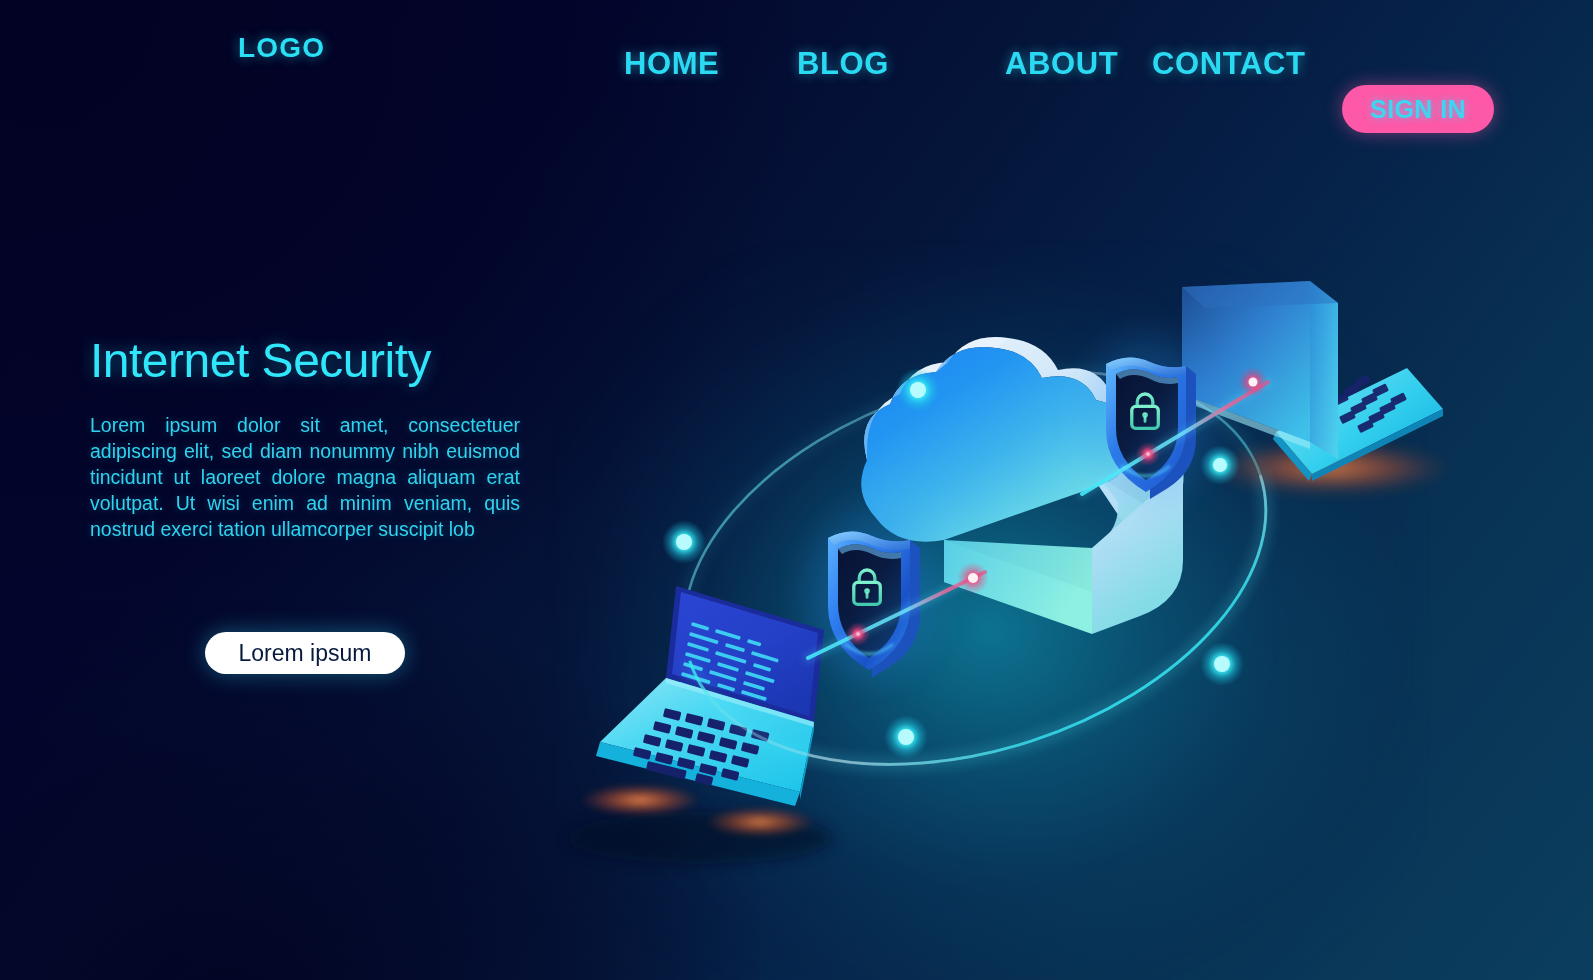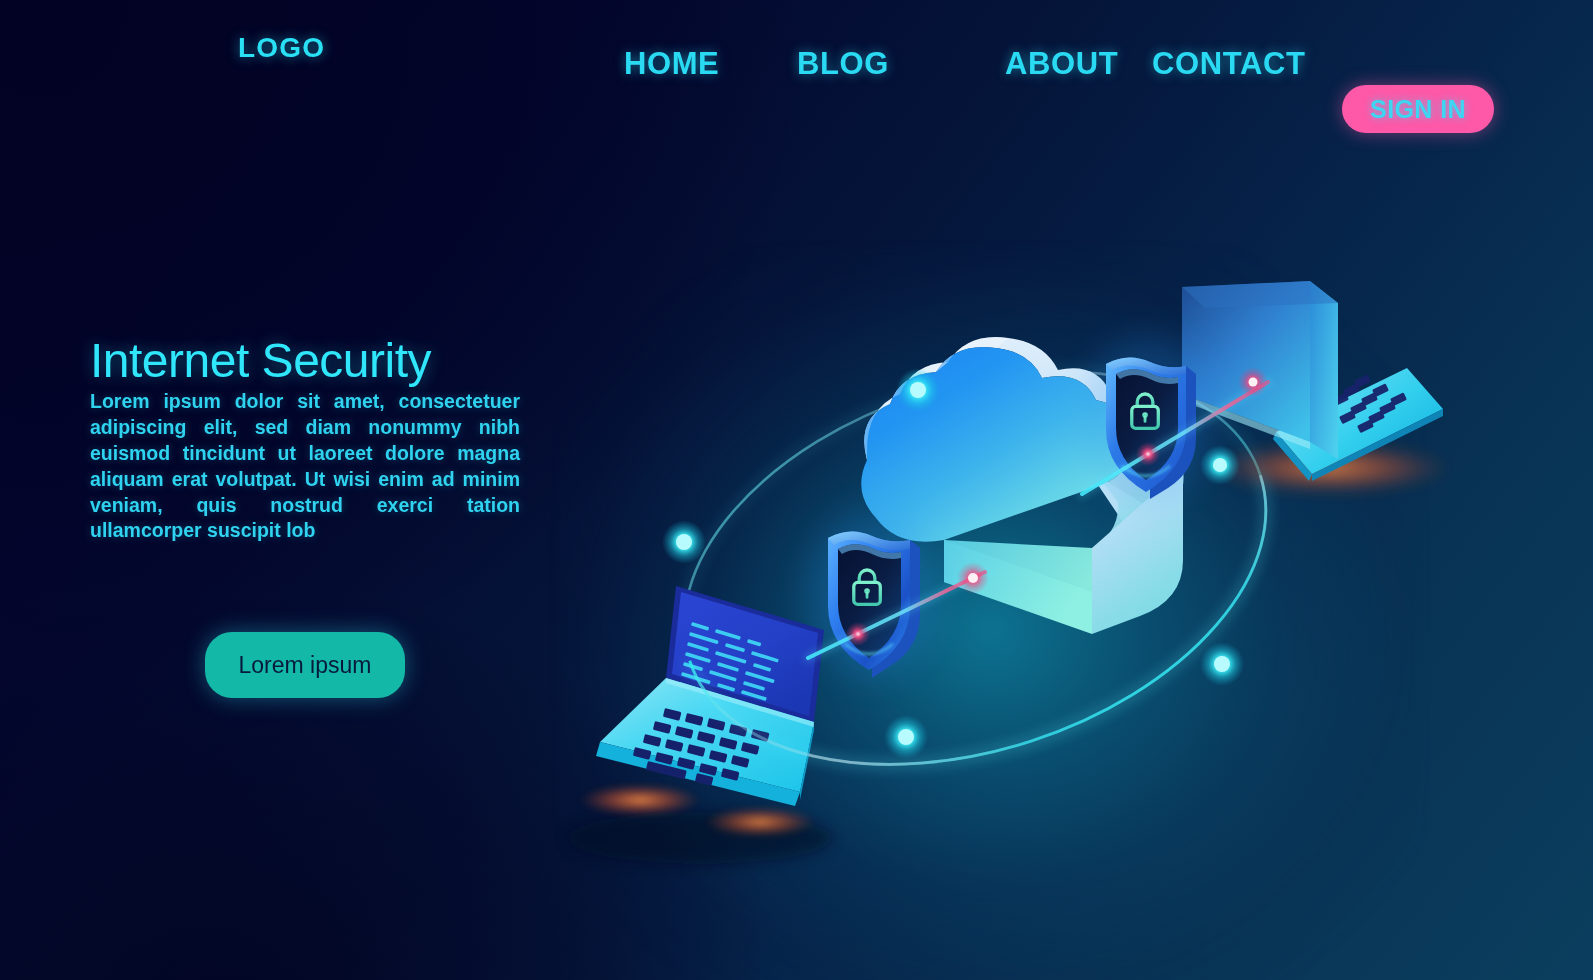--- a/index.html
+++ b/index.html
@@ -89,30 +89,29 @@
 
   
   .hero { position:absolute; left:90px; top:335px; width:430px; z-index:30; }
   .hero h1 {
     font-size:48px; font-weight:400; line-height:1.08;
     color:#2fe6fb; letter-spacing:-0.5px;
     text-shadow:0 0 16px rgba(47,230,251,0.4);
     white-space:nowrap;
   }
   .hero p {
-    margin-top:2px;
+    margin-top:26px;
     font-size:19.5px; line-height:1.33;
     color:#2fd3ef; text-align:justify;
     text-shadow:0 0 8px rgba(47,211,239,0.3);
-    font-weight:bold;
   }
   .cta {
     position:absolute; left:205px; top:632px;
-    width:200px; height:66px; border-radius:27px;
-    background:#14b8a6;
+    width:200px; height:42px; border-radius:27px;
+    background:#ffffff;
     box-shadow:0 0 22px rgba(46,233,251,0.35);
     display:flex; align-items:center; justify-content:center;
     cursor:pointer; z-index:30;
   }
   .cta span { font-size:23px; color:#071a3d; }
 
   
   .stage { position:absolute; left:0; top:0; width:1593px; height:980px; z-index:20; }
   .stage svg { position:absolute; left:0; top:0; }
 </style>

